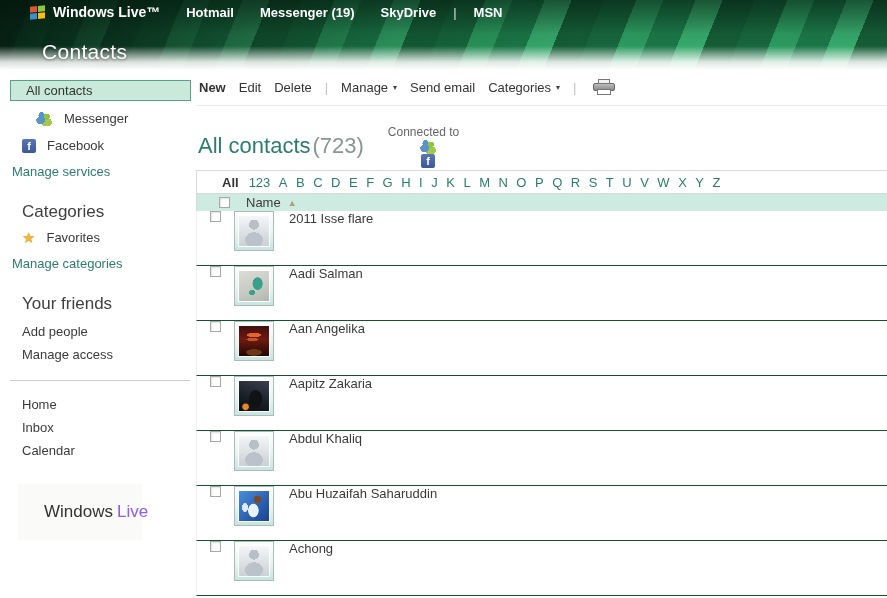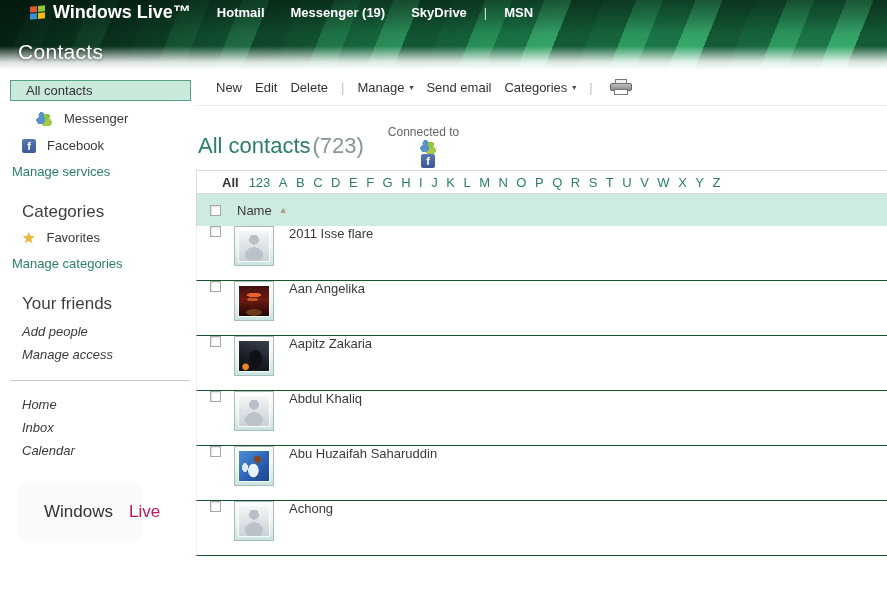--- a/index.html
+++ b/index.html
@@ -23,51 +23,51 @@
     position:absolute; top:0; left:0; right:0; height:24px;
     display:flex; align-items:center; padding-left:30px;
     color:#fff; font-size:13px;
   }
   .flag { width:15px; height:13px; display:grid;
     grid-template-columns:1fr 1fr; grid-template-rows:1fr 1fr; gap:1px;
     transform:skewY(-6deg); }
   .flag i { display:block; }
   .flag .c1{ background:#e1552f; } .flag .c2{ background:#8dc63f; }
   .flag .c3{ background:#3b8ecf; } .flag .c4{ background:#fbbc12; }
-  .brand-text { margin-left:8px; font-size:18px; font-weight:600; }
+  .brand-text { margin-left:8px; font-size:14px; font-weight:600; }
   .topnav-link { margin-left:26px; font-weight:600; cursor:pointer; }
   .topnav-sep { margin-left:17px; color:#cfe3d8; font-weight:400; }
   .topnav-link.last { margin-left:17px; }
   .banner-title {
-    position:absolute; left:18px; top:40px; font-size:21px; color:#fff;
+    position:absolute; left:42px; top:40px; font-size:21px; color:#fff;
     text-shadow:0 1px 3px rgba(0,0,0,0.45); letter-spacing:0.3px;
   }
 
   
   .sidebar { position:absolute; left:0; top:70px; width:196px; bottom:0; font-size:13px; }
   .selected-item {
     margin:10px 5px 0 10px; height:21px; line-height:19px;
     background:#c9e9da; border:1px solid #56a08c; padding-left:15px;
     color:#333; cursor:pointer;
   }
   .service-item { display:flex; align-items:center; height:27px; padding-left:22px; cursor:pointer; }
   .service-item.first { margin-top:4px;padding-left:36px; }
   .service-label { margin-left:11px; }
   .side-link-teal { display:block; padding-left:12px; color:#2b7d6d; line-height:26px; cursor:pointer; text-decoration:none; }
   .side-heading { font-size:17px; color:#3f3f3f; padding-left:22px; margin-top:15px; line-height:24px; }
-  .side-link-dark { display:block; padding-left:22px; color:#3a3a3a; line-height:23px; cursor:pointer; text-decoration:none;font-style:italic; }
+  .side-link-dark { display:block; padding-left:22px; color:#3a3a3a; line-height:23px; cursor:pointer; text-decoration:none; }
   .friend-links { margin-top:4px; }
   .side-divider { border:none; border-top:1px solid #ccc; margin:14px 6px 12px 10px; }
   .logo-box {
     margin:22px 0 0 18px; width:124px; height:56px;
     background:#fafaf9; display:flex; align-items:center; padding-left:18px;
   }
   .logo-box .flag { width:19px; height:16px; }
   .logo-windows { margin-left:7px; font-size:17px; color:#333; }
-  .logo-live { margin-left:16px; font-size:17px; color:#be185d; }
+  .logo-live { margin-left:4px; font-size:17px; color:#8b5cf6; }
 
   
   .msn-buddies {
     width:17px; height:15px; display:inline-block;
     background:
       radial-gradient(circle 3px at 32% 28%, #5b93c8 98%, transparent),
       radial-gradient(ellipse 4.5px 4px at 28% 62%, #5b93c8 98%, transparent),
       radial-gradient(circle 3.2px at 63% 38%, #8cc63e 98%, transparent),
       radial-gradient(ellipse 5.5px 4.5px at 62% 76%, #a4c94a 98%, transparent);
   }
@@ -78,21 +78,21 @@
   }
   .star-icon { color:#f0b63c; font-size:15px; text-shadow:0 0 1px #c89a2a; }
 
   
   .main { position:absolute; left:196px; top:70px; right:0; bottom:0; }
   .toolbar {
     height:36px; display:flex; align-items:center;
     border-bottom:1px solid #e2ece8; font-size:13px; color:#333;
   }
   .tb-item { margin-right:13px; cursor:pointer; display:flex; align-items:center; }
-  .tb-item.first { margin-left:20px; }
+  .tb-item.first { margin-left:3px;font-weight:bold; }
   .tb-sep { color:#c0c0c0; margin-right:13px; }
   .dd-arrow { font-size:8px; color:#444; margin-left:5px; }
   .print-icon { position:relative; width:22px; height:17px; cursor:pointer; margin-left:4px; }
   .print-paper-top { position:absolute; left:5px; top:0; width:12px; height:5px; background:#f2f2f2; border:1px solid #777; }
   .print-body { position:absolute; left:0; top:4px; width:22px; height:8px;
     background:linear-gradient(180deg,#bdbdbd,#8b8b8b); border:1px solid #666; border-radius:2px; }
   .print-paper-bottom { position:absolute; left:4px; top:10px; width:14px; height:6px; background:#fff; border:1px solid #777; }
 
   .heading-row { margin-top:26px; height:28px; display:flex; align-items:center; padding-left:2px; }
   .page-title { font-size:22px; color:#2b7d6d; cursor:default; }
@@ -103,22 +103,22 @@
   .connected .fb-icon { margin-left:9px; }
 
   .alpha-bar {
     margin-top:10px; height:24px; border:1px solid #d9d9d9; border-right:none;
     display:flex; align-items:center; padding-left:25px; font-size:13px;
   }
   .alpha-all { font-weight:bold; color:#333; margin-right:10px; cursor:pointer; }
   .alpha-item { color:#2b7d6d; margin-right:8.5px; cursor:pointer; }
 
   .table-header {
-    height:32px; background:#cdebe0; border-left:1px solid #d9d9d9;
-    display:flex; align-items:center; padding-left:13px; font-size:13px; color:#3a3a3a;
+    height:17px; background:#cdebe0; border-left:1px solid #d9d9d9;
+    display:flex; align-items:center; padding-left:22px; font-size:13px; color:#3a3a3a;
   }
   .checkbox {
     width:11px; height:11px; border:1px solid #a8a8a8; background:#fff;
     box-shadow:inset 1px 1px 2px rgba(0,0,0,0.12); display:inline-block; cursor:pointer;
   }
   .name-header { margin-left:16px; cursor:pointer; }
   .sort-arrow { margin-left:7px; font-size:9px; color:#b09c80; }
 
   .row {
     height:55px; border-bottom:1px solid #14532d; border-left:1px solid #f0f0f0;
@@ -305,20 +305,27 @@
     <div class="row">
       <span class="checkbox"></span>
       <span class="avatar">
         <span class="avatar-img" data-avatar="default"></span>
       </span>
       <span class="contact-name">2011 Isse flare</span>
     </div>
     <div class="row">
       <span class="checkbox"></span>
       <span class="avatar">
+        <span class="avatar-img" data-avatar="map"></span>
+      </span>
+      <span class="contact-name">Aadi Salman</span>
+    </div>
+    <div class="row">
+      <span class="checkbox"></span>
+      <span class="avatar">
         <span class="avatar-img" data-avatar="rock"></span>
       </span>
       <span class="contact-name">Aan Angelika</span>
     </div>
     <div class="row">
       <span class="checkbox"></span>
       <span class="avatar">
         <span class="avatar-img" data-avatar="silhouette"></span>
       </span>
       <span class="contact-name">Aapitz Zakaria</span>

